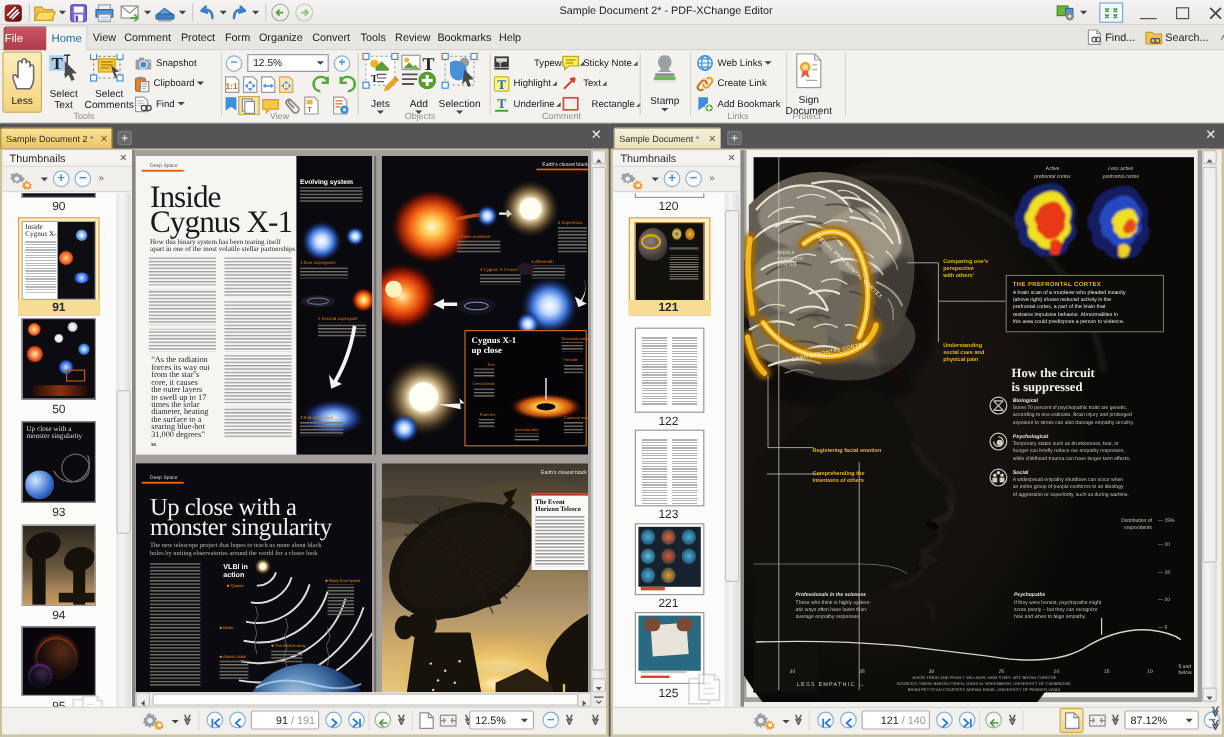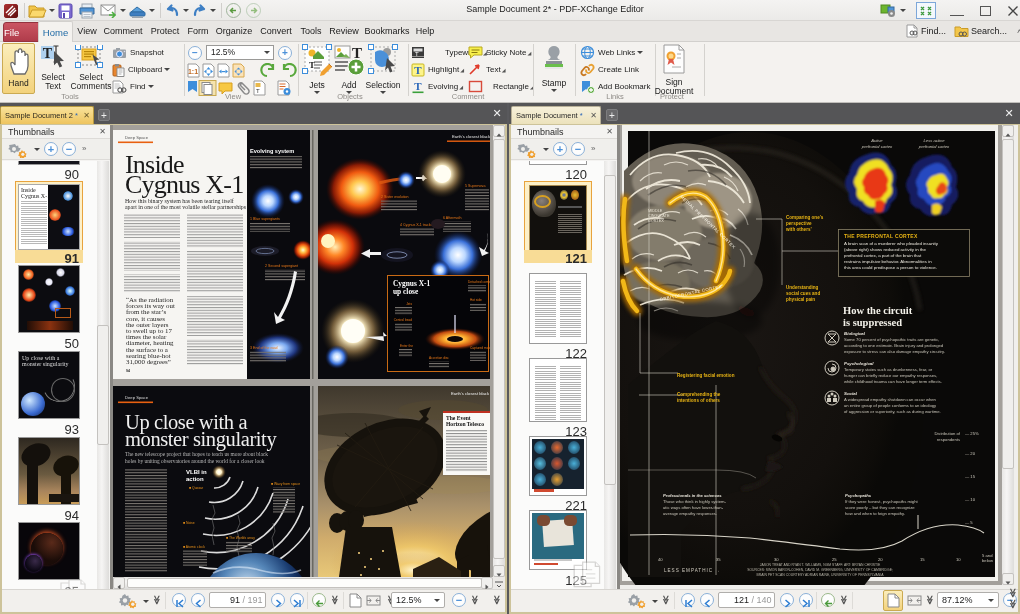--- a/index.html
+++ b/index.html
@@ -22,21 +22,21 @@
 .glabel{position:absolute;top:50px;height:10px;font-size:7.5px;color:#8e8b87;text-align:center}
 .rbtn-label{font-size:8.5px;color:#1a1a1a;text-align:center}
 .rsmall{position:absolute;height:17px;display:flex;align-items:center;font-size:8px;color:#1a1a1a;white-space:nowrap}
 .ddt{width:0;height:0;border-left:3px solid transparent;border-right:3px solid transparent;border-top:3px solid #444;margin-left:2px}
 
 #mdi{position:absolute;left:0;top:103px;width:1020px;height:511px;background:#59595c}
 .win{position:absolute;top:0;height:511px}
 .tabbar{position:absolute;left:0;top:0;width:100%;height:21px;background:#555557}
 .wbody{position:absolute;left:0;top:21px;right:0;bottom:0;background:#f0efec;border:2px solid #cdc39a;border-top:1px solid #cdc39a}
 .phead{position:absolute;font-size:9px;color:#2a2a2a}
-.thumb-label{position:absolute;font-size:13px;color:#2a2a2a;text-align:right;width:60px}
+.thumb-label{position:absolute;font-size:10px;color:#2a2a2a;text-align:center;width:60px}
 .scrtrack{background:linear-gradient(90deg,#e8e7e5,#f6f5f4 40%,#dddcda)}
 .scrbtn{position:absolute;background:#f0efed;border:1px solid #c4c2bf;border-radius:2px}
 .circbtn{position:absolute;width:14px;height:14px;border:1px solid #8ab0d8;border-radius:50%;background:#fdfdfd;color:#2d7dd2;font-weight:bold;text-align:center}
 </style></head>
 <body>
 <div id="stage">
 
 <div id="titlebar">
   <div class="qat" style="left:3px">
     <svg width="16" height="16" viewBox="0 0 16 16">
@@ -160,21 +160,21 @@
     <span style="margin-left:10px;color:#555;font-size:8px">˄</span>
   </div>
 </div>
 
 <div id="ribbon">
 
   <div style="position:absolute;left:2px;top:1px;width:33px;height:51px;background:linear-gradient(#fbeebc,#f3d27c);border:1px solid #cbaa52;border-radius:2px;text-align:center">
     <svg width="24" height="30" viewBox="0 0 24 30" style="margin-top:2px">
           <path d="M7 28 C5 22 3 19 4 17 c1.5-1.5 3 0 4 2 V7 c0-2.8 3.4-2.8 3.4 0 V5 c0-2.8 3.4-2.8 3.4 0 v2 c0-2.6 3.2-2.6 3.2 0 v3 c0-2.4 3-2.4 3 0 v10 c0 4-1.5 6-3 8 z" fill="#fff" stroke="#6a6a6a" stroke-width="1.3"></path>
         </svg>
-    <div class="rbtn-label" style="margin-top:-2px">Hand</div>
+    <div class="rbtn-label" style="margin-top:-2px">Less</div>
   </div>
   <div style="position:absolute;left:38px;top:3px;width:30px;height:48px;text-align:center">
     <svg width="26" height="24" viewBox="0 0 26 24">
           <rect x="1" y="1" width="13" height="13" fill="#aed0ee"></rect>
           <text x="7.5" y="12.5" font-family="Liberation Serif" font-size="14" font-weight="bold" text-anchor="middle" fill="#222">T</text>
           <path d="M16 1 v16 m-2.5 -16 h5 m-5 16 h5" stroke="#333" stroke-width="1.2" fill="none"></path>
           <path d="M14 6 L24 16 l-4.2 0.3 2.4 5 -2.6 1.2 -2.4-5.2 -3.2 3z" fill="#4a4a4a"></path>
         </svg>
     <div class="rbtn-label" style="line-height:9px">Select<br>Text</div>
   </div>
@@ -336,21 +336,21 @@
           <text x="7" y="11" font-family="Liberation Serif" font-size="11" font-weight="bold" text-anchor="middle" fill="#2a66b8">T</text>
         </svg>
         <span style="margin-left:3px">Highlight</span>
         <span style="font-size:5px;margin-left:1px;color:#555">◢</span>
       </div>
   <div class="rsmall" style="left:411px;top:36px">
         <svg width="14" height="14" viewBox="0 0 14 14">
           <text x="7" y="10" font-family="Liberation Serif" font-size="11" font-weight="bold" text-anchor="middle" fill="#2a66b8">T</text>
           <rect x="1.5" y="11.5" width="11" height="1.6" fill="#3aa03a"></rect>
         </svg>
-        <span style="margin-left:3px">Evolving</span>
+        <span style="margin-left:3px">Underline</span>
         <span style="font-size:5px;margin-left:1px;color:#555">◢</span>
       </div>
   <div class="rsmall" style="left:468px;top:2px">
         <svg width="15" height="13" viewBox="0 0 15 13">
           <path d="M1 1 h13 v8 h-8 l-3.5 3 v-3 h-1.5z" fill="#f7ef4a" stroke="#b8a820"></path>
           <path d="M3.5 4 h8 m-8 2.5 h6" stroke="#8a7a10" stroke-width="1"></path>
         </svg>
         <span style="margin-left:3px">Sticky Note</span>
         <span style="font-size:5px;margin-left:1px;color:#555">◢</span>
       </div>

